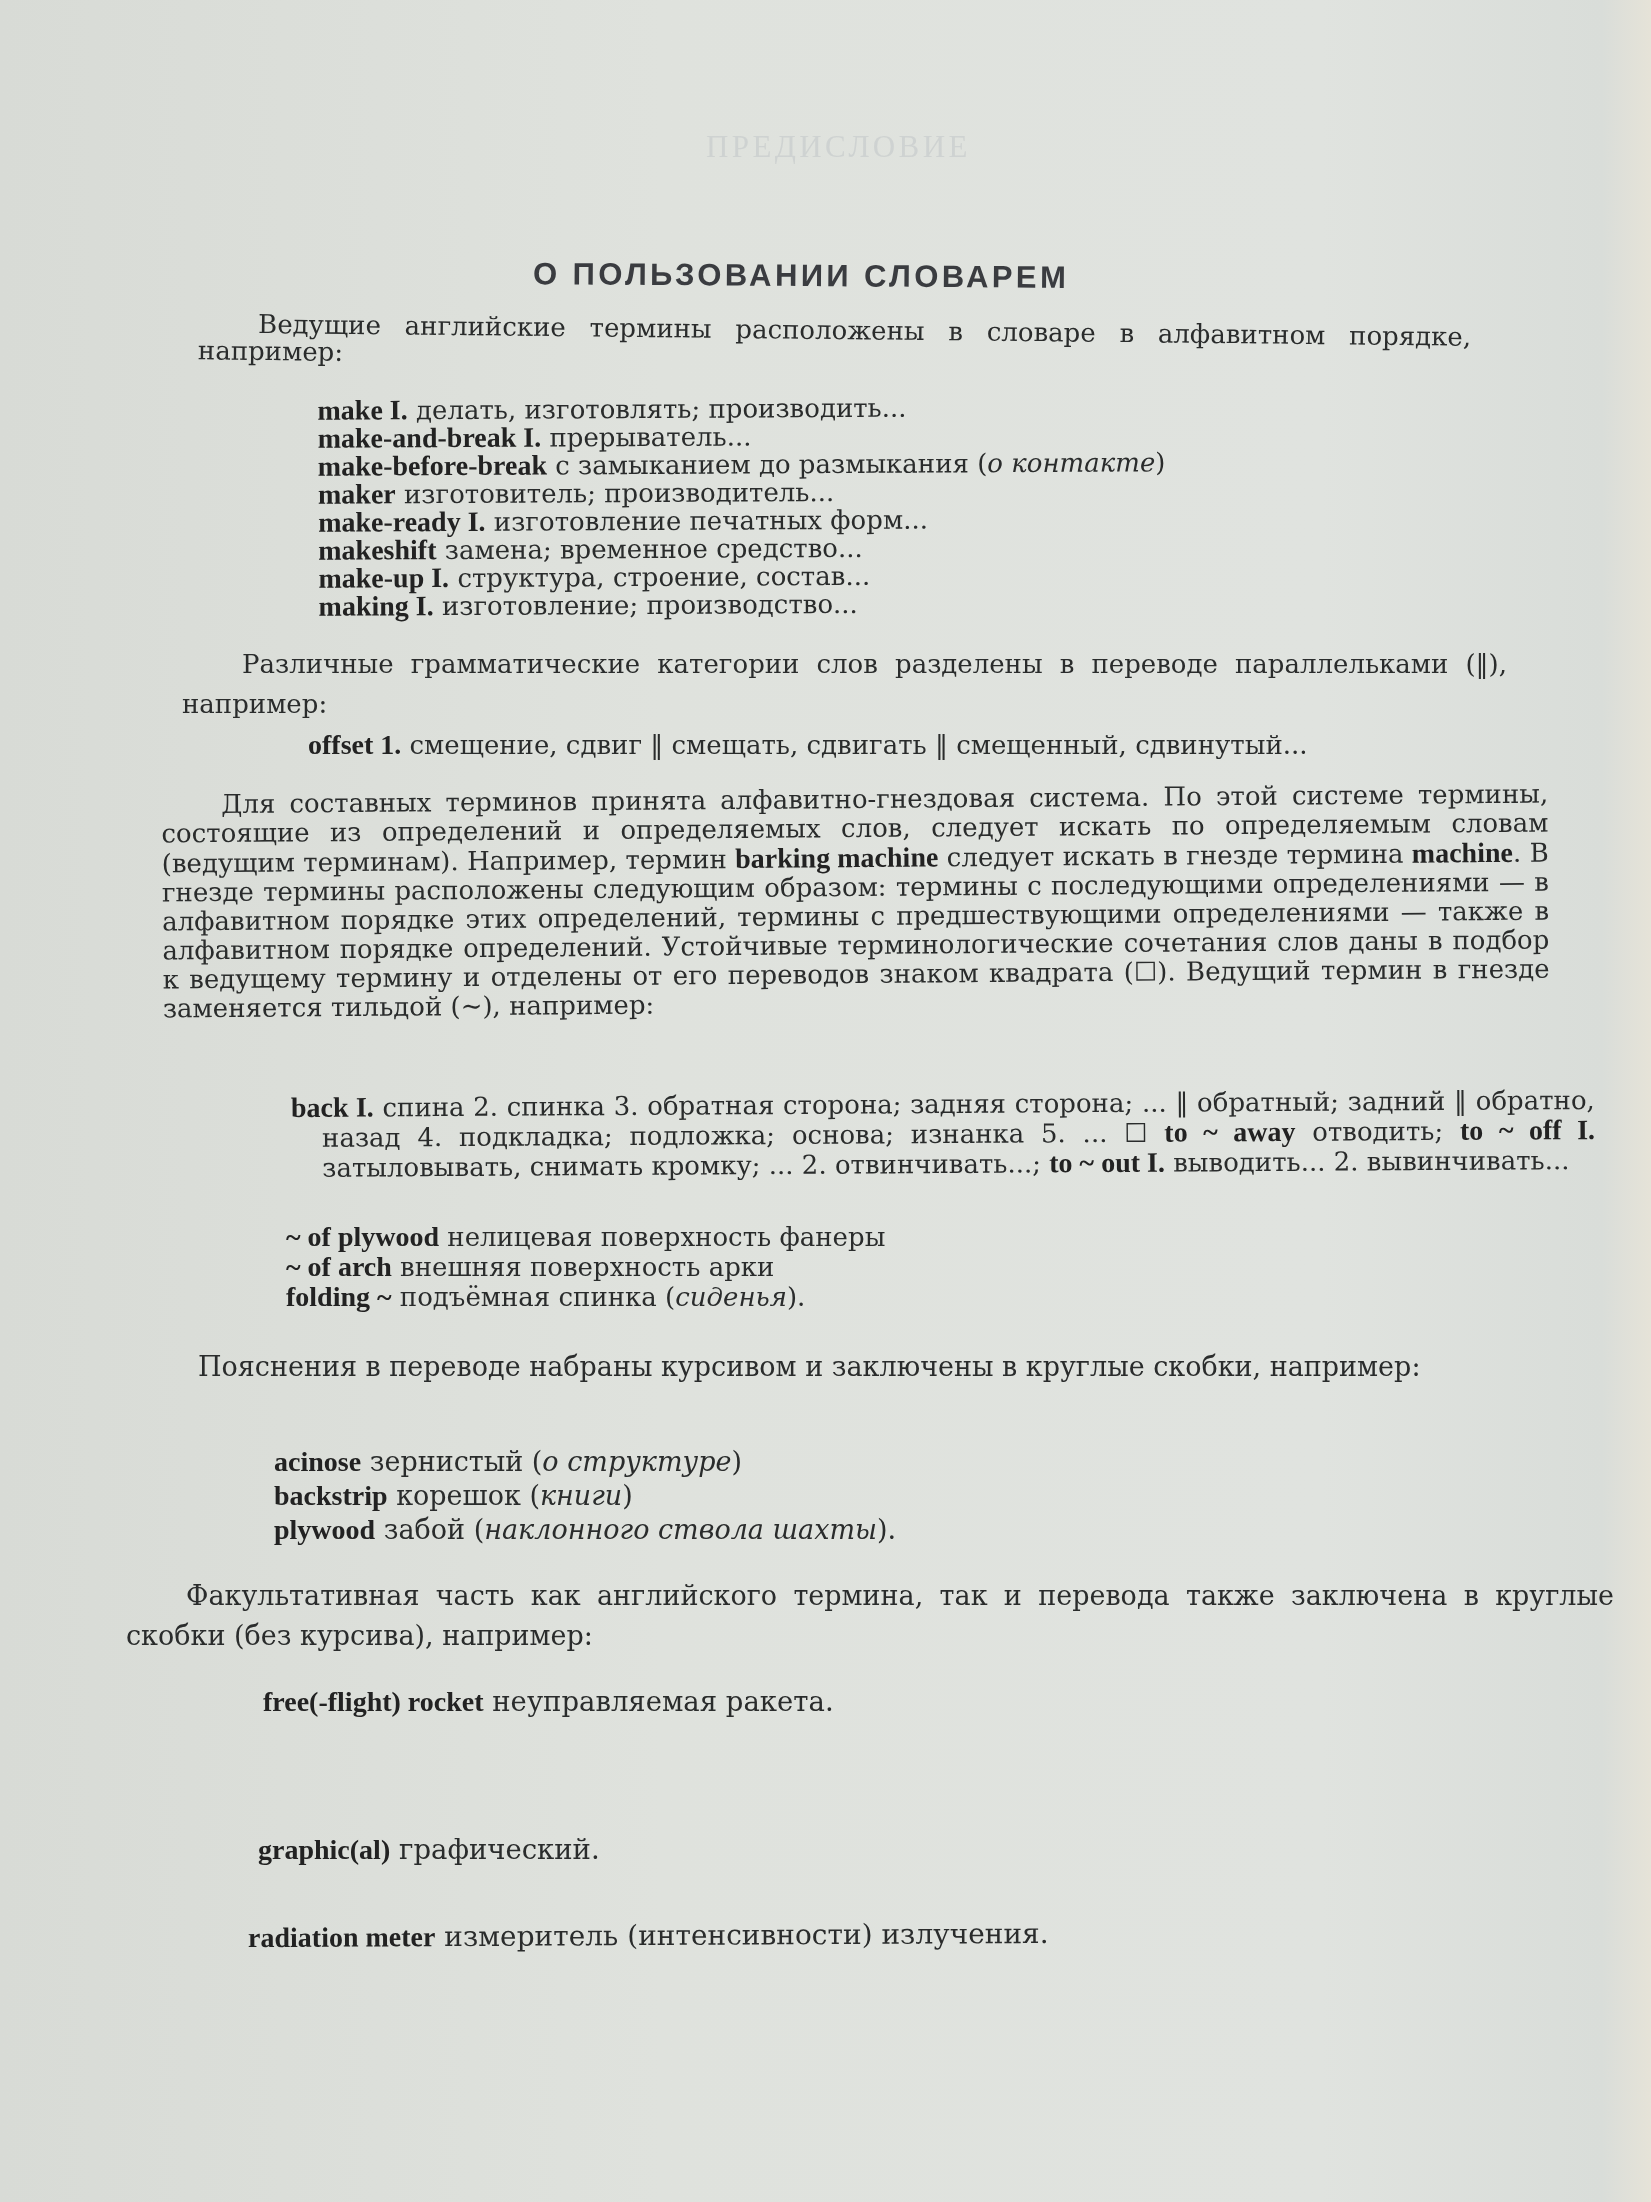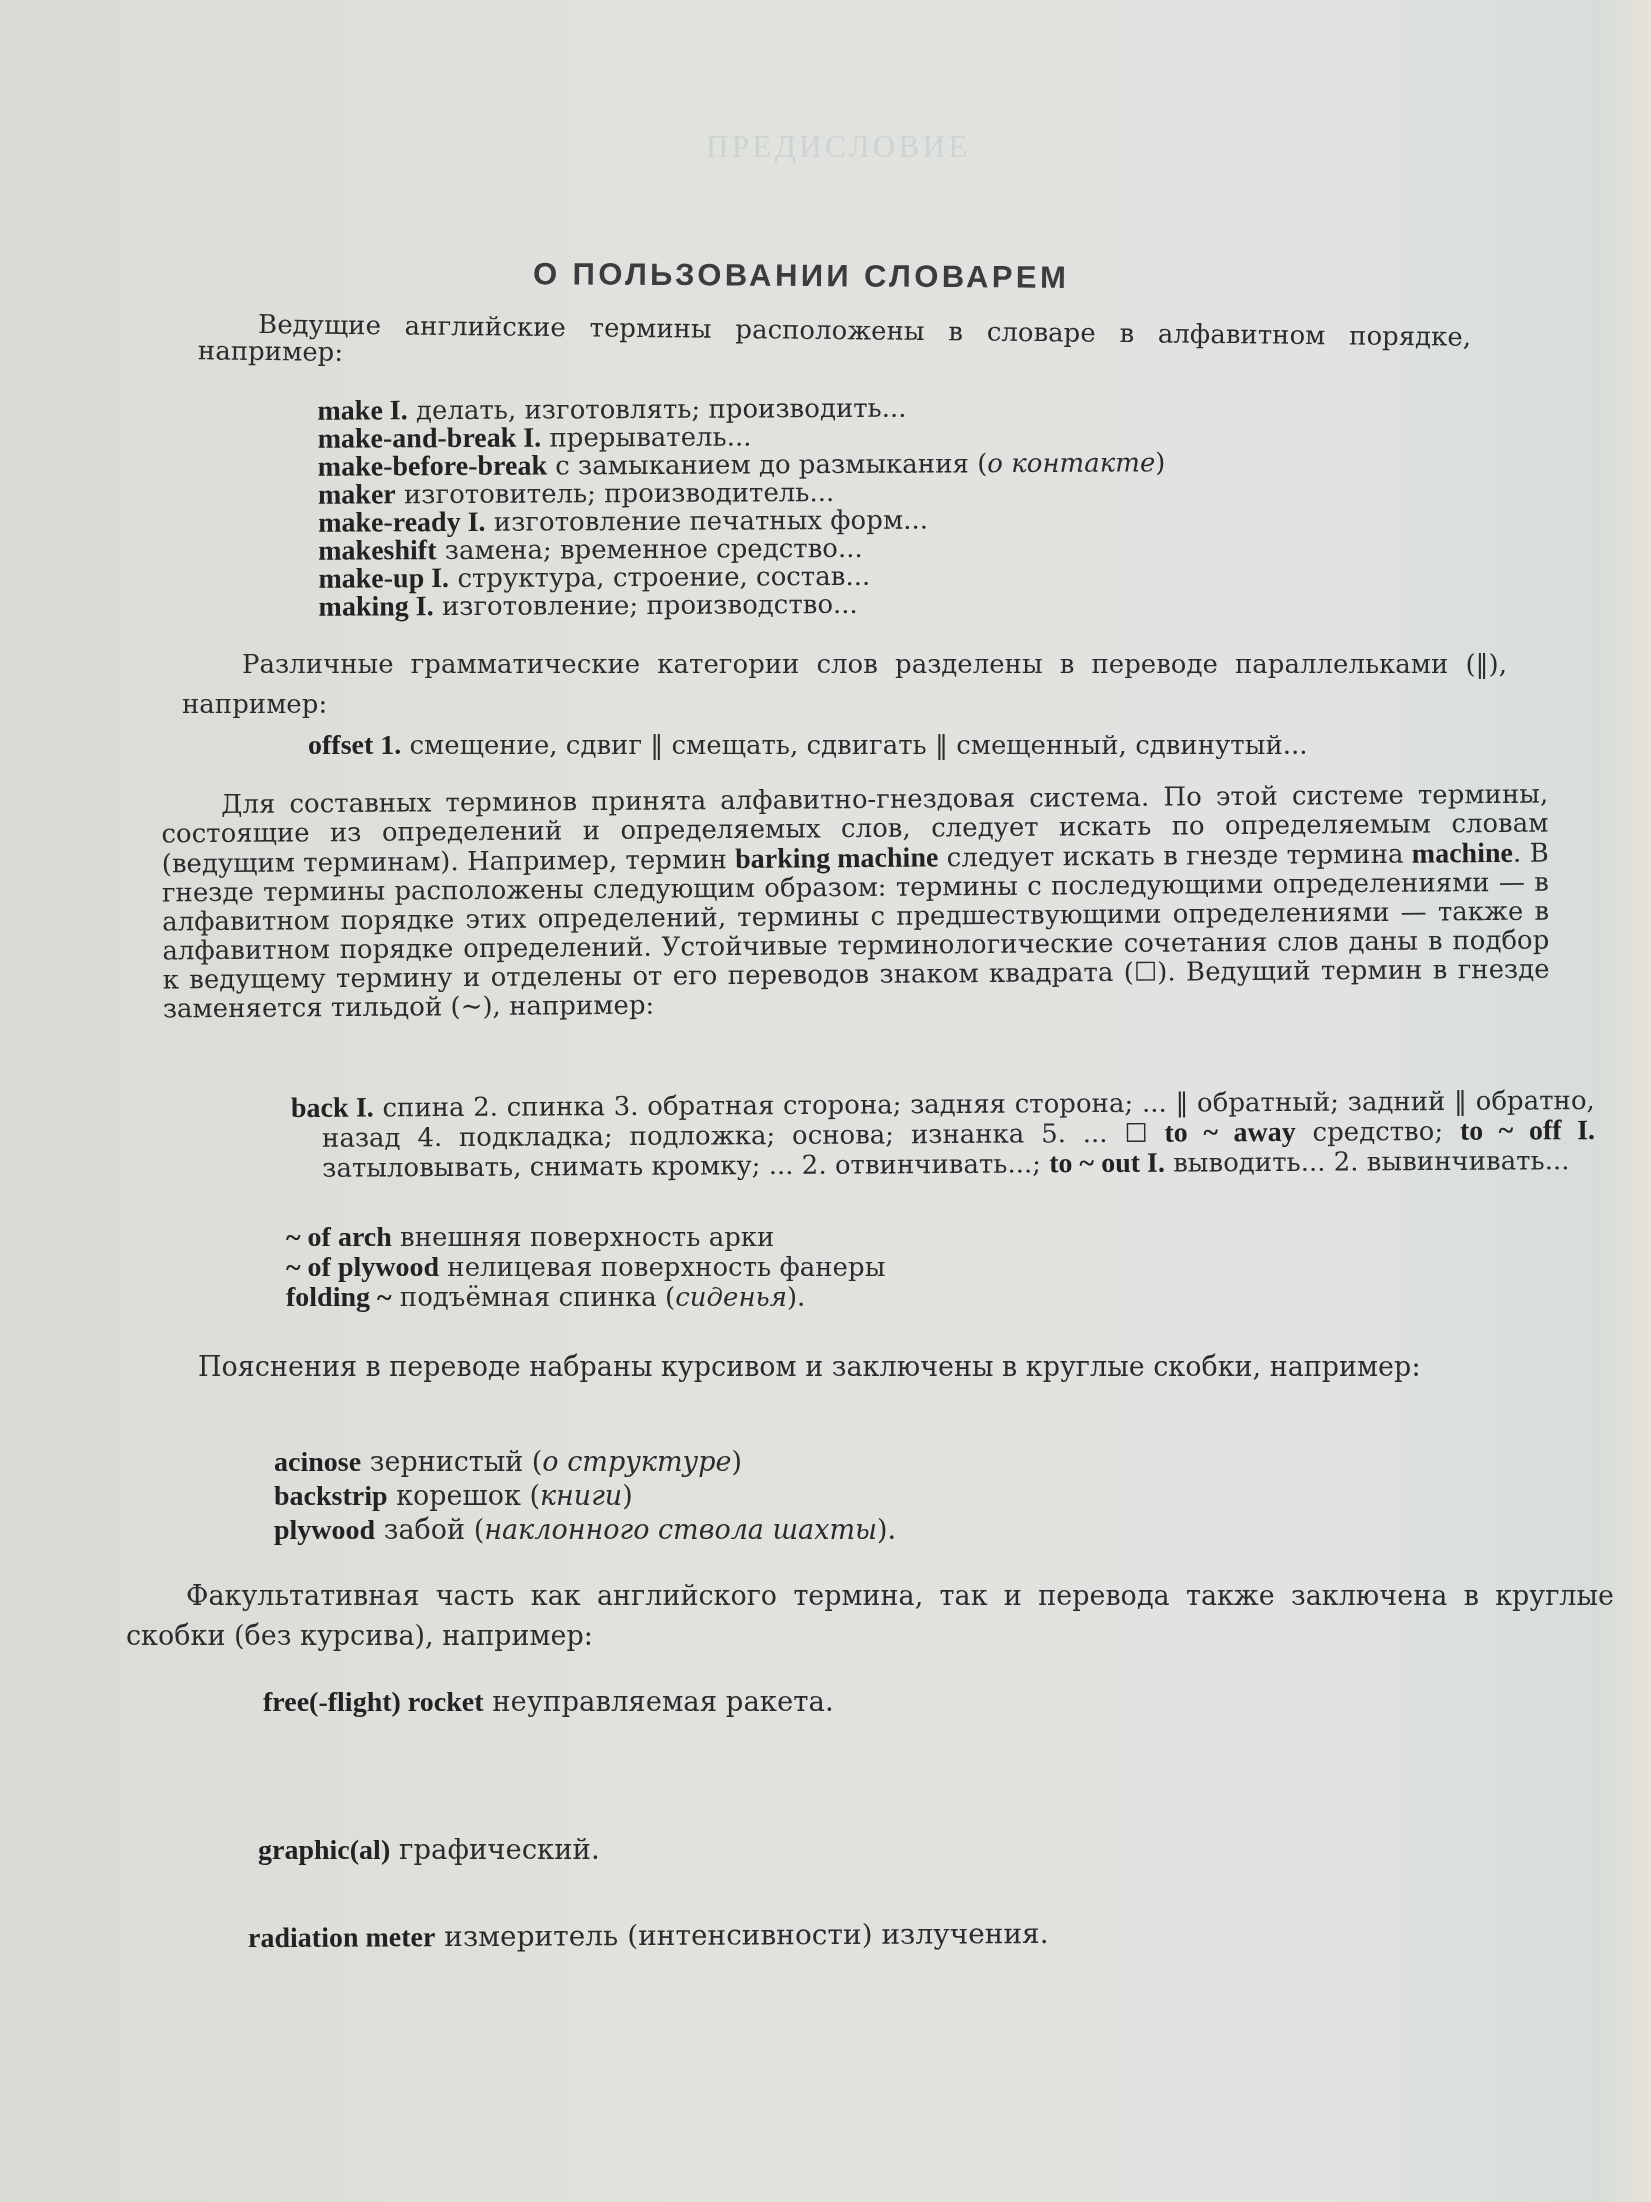--- a/index.html
+++ b/index.html
@@ -54,28 +54,28 @@
   <div class="block entry" style="left:308px;top:731px;">
     <span class="b">offset 1.</span> <span>смещение, сдвиг ‖ смещать, сдвигать ‖ смещенный, сдвинутый...</span>
   </div>
 
   <div class="block p indent" style="left:162px;top:785px;width:1387px;line-height:29px;transform:rotate(-0.45deg);">
     <span>Для составных терминов принята алфавитно-гнездовая система. По этой системе термины, состоящие из определений и определяемых слов, следует искать по определяемым словам (ведущим терминам). Например, термин</span> <span class="b">barking machine</span> <span>следует искать в гнезде термина</span> <span class="b">machine</span><span>. В гнезде термины расположены следующим образом: термины с последующими определениями — в алфавитном порядке этих определений, термины с предшествующими определениями — также в алфавитном порядке определений. Устойчивые терминологические сочетания слов даны в подбор к ведущему термину и отделены от его переводов знаком квадрата (☐). Ведущий термин в гнезде заменяется тильдой (~), например:</span>
   </div>
 
   <div class="block p" style="left:291px;top:1089px;width:1273px;line-height:29px;padding-left:31px;text-indent:-31px;transform:rotate(-0.35deg);">
     <span class="b">back I.</span> <span>спина 2. спинка 3. обратная сторона; задняя сторона; ... ‖ обратный; задний ‖ обратно, назад 4. подкладка; подложка; основа; изнанка 5. ... ☐</span>
-    <span class="b">to ~ away</span> <span>средство;</span>
+    <span class="b">to ~ away</span> <span>отводить;</span>
     <span class="b">to ~ off I.</span> <span>затыловывать, снимать кромку; ... 2. отвинчивать...;</span>
     <span class="b">to ~ out I.</span> <span>выводить... 2. вывинчивать...</span>
   </div>
 
   <div class="block" style="left:286px;top:1222px;line-height:29px;">
+    <div class="entry"><span class="b">~ of plywood</span> <span>нелицевая поверхность фанеры</span></div>
     <div class="entry"><span class="b">~ of arch</span> <span>внешняя поверхность арки</span></div>
-    <div class="entry"><span class="b">~ of plywood</span> <span>нелицевая поверхность фанеры</span></div>
     <div class="entry"><span class="b">folding ~</span> <span>подъёмная спинка (</span><span class="i">сиденья</span><span>).</span></div>
   </div>
 
   <div class="block p indent" style="left:138px;top:1347px;width:1445px;line-height:39px;font-size:27px;">Пояснения в переводе набраны курсивом и заключены в круглые скобки, например:</div>
 
   <div class="block" style="left:274px;top:1445px;line-height:34px;font-size:27px;">
     <div class="entry"><span class="b">acinose</span> <span>зернистый (</span><span class="i">о структуре</span><span>)</span></div>
     <div class="entry"><span class="b">backstrip</span> <span>корешок (</span><span class="i">книги</span><span>)</span></div>
     <div class="entry"><span class="b">plywood</span> <span>забой (</span><span class="i">наклонного ствола шахты</span><span>).</span></div>
   </div>

